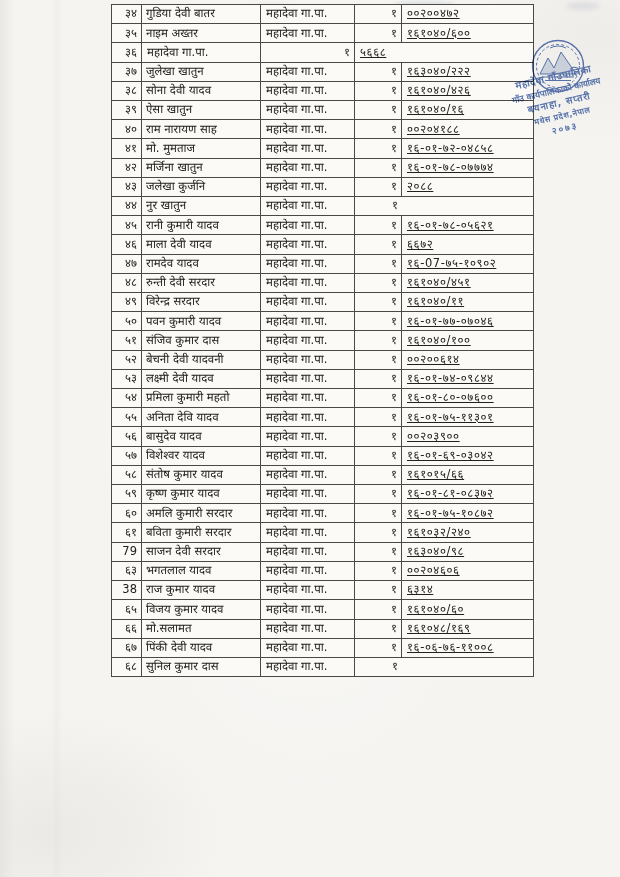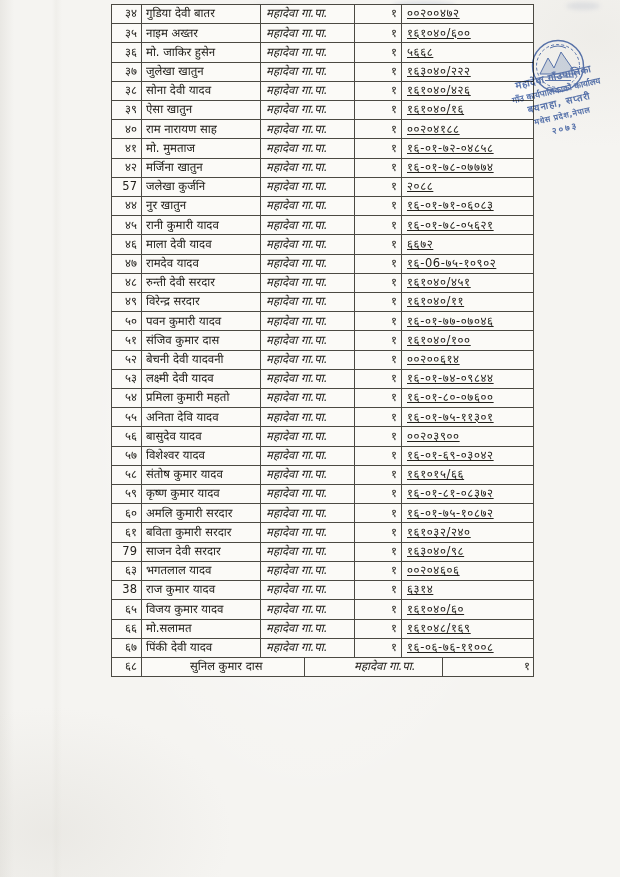--- a/index.html
+++ b/index.html
@@ -25,30 +25,30 @@
 
   
   .tbl{
     position:absolute;left:111px;top:4px;width:423px;height:673px;
     display:flex;flex-direction:column;
     border:1.6px solid #4b4942;background:#fbfaf7;
     box-sizing:border-box;
   }
   .row{flex:1;display:grid;grid-template-columns:30px 119px 94px 47px 1fr;
     border-bottom:1px solid #4b4942;min-height:0;}
-  .row:last-child{border-bottom:none;gap:44px;}
+  .row:last-child{border-bottom:none;}
   .cell{
     border-right:1px solid #4b4942;display:flex;align-items:center;
     font-size:11.5px;color:#23211c;white-space:nowrap;overflow:hidden;
     font-weight:500;line-height:1;box-sizing:border-box;
   }
   .cell:last-child{border-right:none;}
   .c-sn{justify-content:flex-end;padding-right:4px;}
   .c-name{padding-left:4px;}
-  .c-office{padding-left:5px;font-style:italic;}
+  .c-office{padding-left:5px;}
   .c-ward{justify-content:flex-end;padding-right:4px;}
   .c-num{padding-left:5px;letter-spacing:.6px;text-decoration:underline;}
 
   
   .stamp{
     position:absolute;left:497px;top:33px;width:124px;height:108px;
     color:#4566ac;opacity:.88;pointer-events:none;mix-blend-mode:multiply;
   }
   .stamp-logo{position:absolute;left:33px;top:5px;width:56px;height:56px;}
   .stamp-text{
@@ -82,21 +82,20 @@
   </div>
     <div class="row">
     <div class="cell c-sn">३५</div>
     <div class="cell c-name">नाइम अख्तर</div>
     <div class="cell c-office">महादेवा गा.पा.</div>
     <div class="cell c-ward">१</div>
     <div class="cell c-num">१६१०४०/६००</div>
   </div>
     <div class="row">
     <div class="cell c-sn">३६</div>
-    <div class="cell c-name">मो. जाकिर हुसेन</div>
     <div class="cell c-office">महादेवा गा.पा.</div>
     <div class="cell c-ward">१</div>
     <div class="cell c-num">५६६८</div>
   </div>
     <div class="row">
     <div class="cell c-sn">३७</div>
     <div class="cell c-name">जुलेखा खातुन</div>
     <div class="cell c-office">महादेवा गा.पा.</div>
     <div class="cell c-ward">१</div>
     <div class="cell c-num">१६३०४०/२२२</div>
@@ -130,53 +129,52 @@
     <div class="cell c-num">१६-०१-७२-०४८५८</div>
   </div>
     <div class="row">
     <div class="cell c-sn">४२</div>
     <div class="cell c-name">मर्जिना खातुन</div>
     <div class="cell c-office">महादेवा गा.पा.</div>
     <div class="cell c-ward">१</div>
     <div class="cell c-num">१६-०१-७८-०७७७४</div>
   </div>
     <div class="row">
-    <div class="cell c-sn">57</div>
+    <div class="cell c-sn">४३</div>
     <div class="cell c-name">जलेखा कुर्जनि</div>
     <div class="cell c-office">महादेवा गा.पा.</div>
     <div class="cell c-ward">१</div>
     <div class="cell c-num">२०८८</div>
   </div>
     <div class="row">
     <div class="cell c-sn">४४</div>
     <div class="cell c-name">नुर खातुन</div>
     <div class="cell c-office">महादेवा गा.पा.</div>
     <div class="cell c-ward">१</div>
-    <div class="cell c-num">१६-०१-७१-०६०८३</div>
   </div>
     <div class="row">
     <div class="cell c-sn">४५</div>
     <div class="cell c-name">रानी कुमारी यादव</div>
     <div class="cell c-office">महादेवा गा.पा.</div>
     <div class="cell c-ward">१</div>
     <div class="cell c-num">१६-०१-७८-०५६२१</div>
   </div>
     <div class="row">
     <div class="cell c-sn">४६</div>
     <div class="cell c-name">माला देवी यादव</div>
     <div class="cell c-office">महादेवा गा.पा.</div>
     <div class="cell c-ward">१</div>
     <div class="cell c-num">६६७२</div>
   </div>
     <div class="row">
     <div class="cell c-sn">४७</div>
     <div class="cell c-name">रामदेव यादव</div>
     <div class="cell c-office">महादेवा गा.पा.</div>
     <div class="cell c-ward">१</div>
-    <div class="cell c-num">१६-06-७५-१०९०२</div>
+    <div class="cell c-num">१६-07-७५-१०९०२</div>
   </div>
     <div class="row">
     <div class="cell c-sn">४८</div>
     <div class="cell c-name">रुन्ती देवी सरदार</div>
     <div class="cell c-office">महादेवा गा.पा.</div>
     <div class="cell c-ward">१</div>
     <div class="cell c-num">१६१०४०/४५१</div>
   </div>
     <div class="row">
     <div class="cell c-sn">४९</div>

